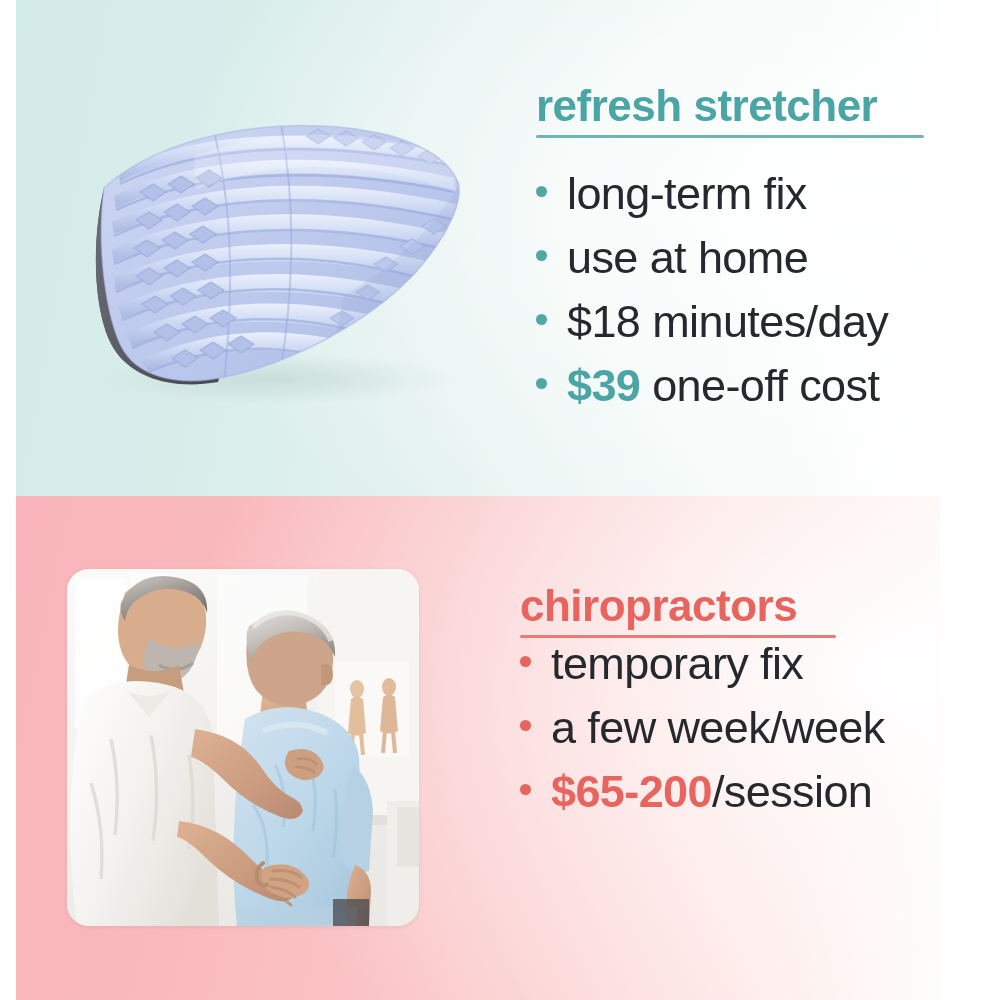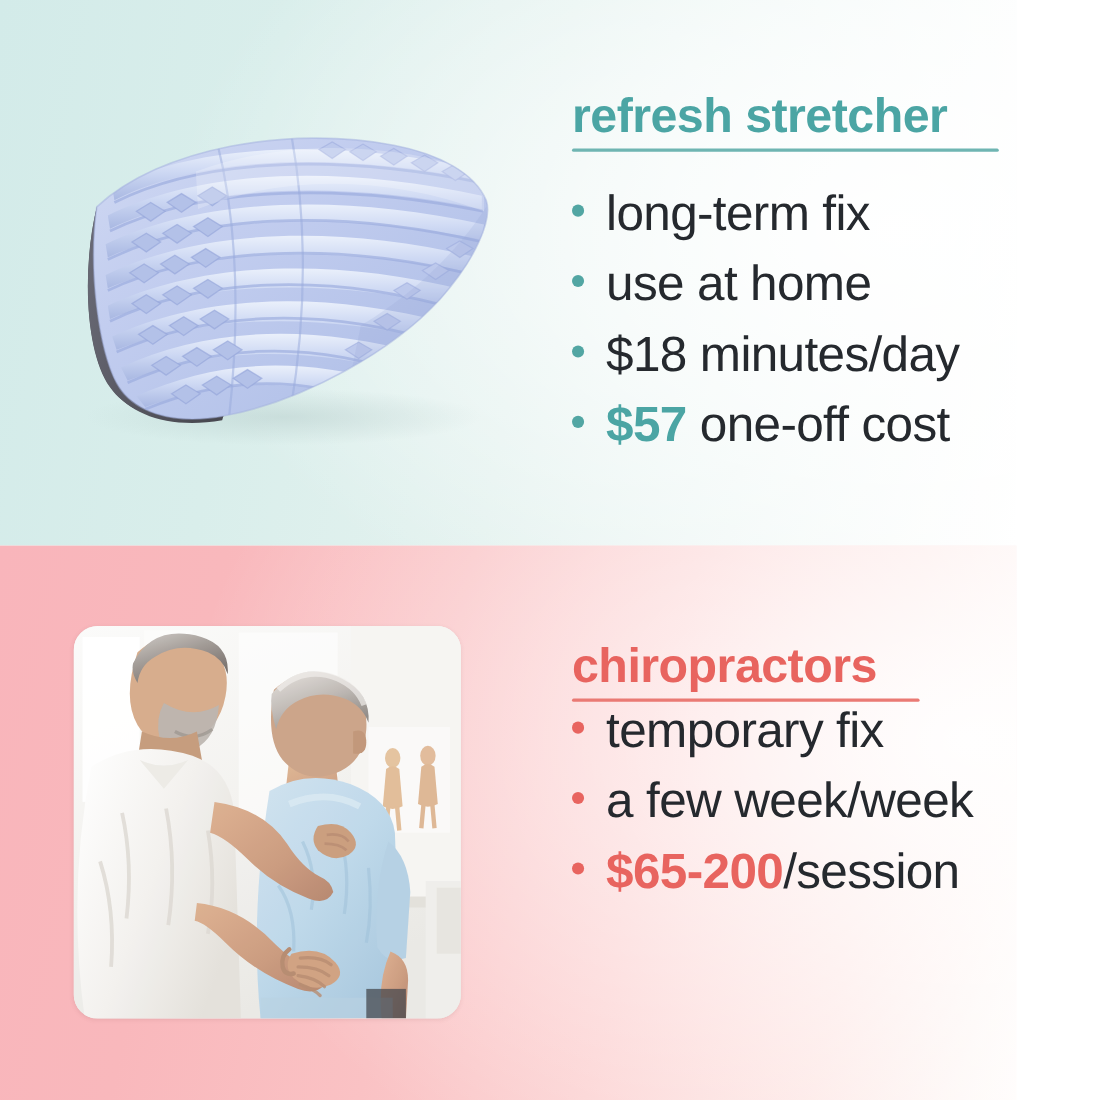--- a/index.html
+++ b/index.html
@@ -14,21 +14,21 @@
     position: relative;
     width: 1000px;
     height: 1000px;
     overflow: hidden;
     background: #ffffff;
   }
 
   
   .panel {
     position: absolute;
-    left: 0;
+    left: 16px;
     width: 924px;
     overflow: hidden;
   }
   .panel-top {
     top: 0;
     height: 496px;
     background:
       radial-gradient(115% 135% at 88% 42%, rgba(255,255,255,0.97) 0%, rgba(255,255,255,0.62) 28%, rgba(255,255,255,0.0) 62%),
       linear-gradient(100deg, #d3ebe9 0%, #d9eeeb 26%, #e4f2ef 52%, #f0f8f6 74%, #fbfdfc 92%, #ffffff 100%);
   }
@@ -262,21 +262,21 @@
         <li class="bullet-item">
           <span class="dot dot-teal"></span>
           <span class="bullet-text">use at home</span>
         </li>
         <li class="bullet-item">
           <span class="dot dot-teal"></span>
           <span class="bullet-text">$18 minutes/day</span>
         </li>
         <li class="bullet-item">
           <span class="dot dot-teal"></span>
-          <span class="bullet-text"><span class="accent-teal">$57</span><span> one-off cost</span></span>
+          <span class="bullet-text"><span class="accent-teal">$39</span><span> one-off cost</span></span>
         </li>
       </ul>
     </div>
   </div>
 
   <div class="panel panel-bottom">
   </div>
 
   <div class="photo-frame">
     <svg class="photo-svg" viewBox="0 0 352 357" xmlns="http://www.w3.org/2000/svg">

